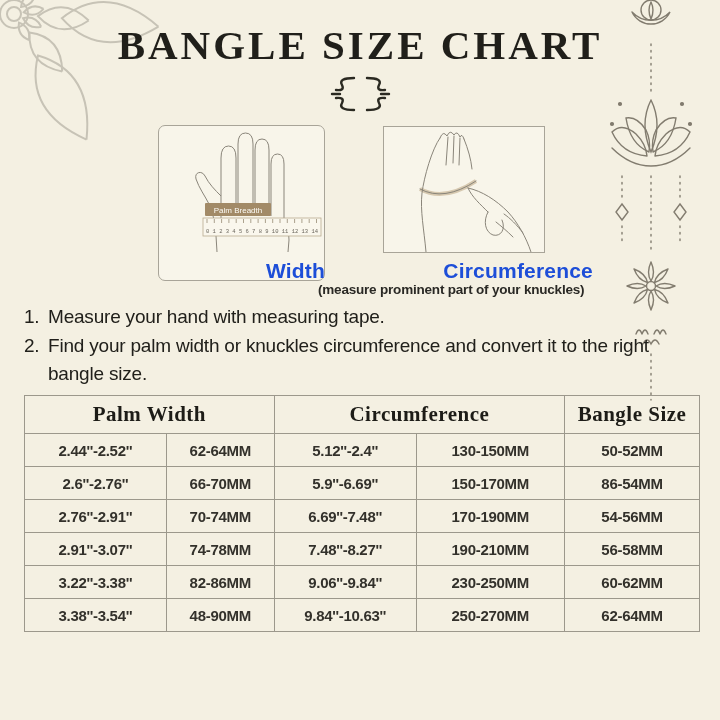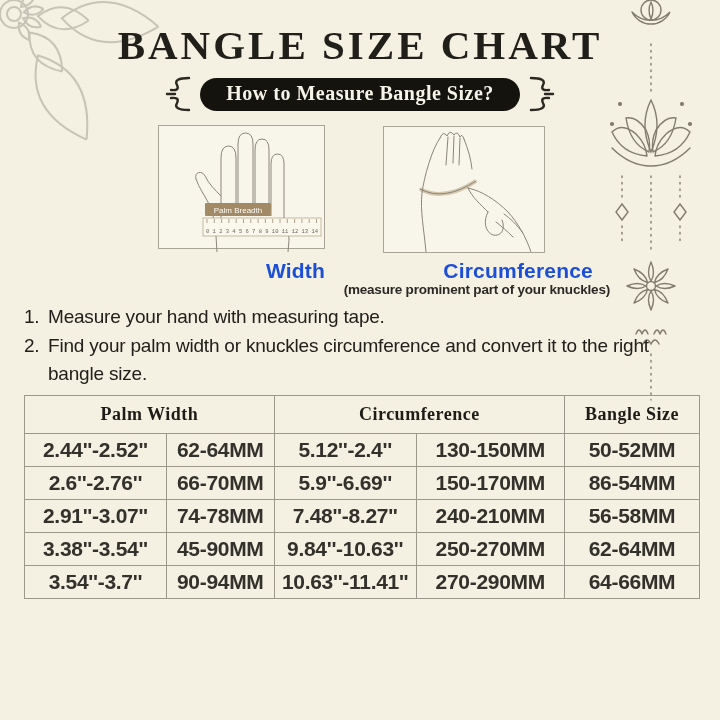--- a/index.html
+++ b/index.html
@@ -44,32 +44,32 @@
     padding:4px 26px 6px 26px;
     border-radius:17px;
     white-space:nowrap;
   }
 
   
   .fig-box {
     background:#f8f5ea;
     border:1px solid #a8a498;
   }
-  #fig-width { left:158px; top:125px; width:167px; height:124px; }
+  #fig-width { left:158px; top:125px; width:167px; height:156px;border-radius:7px; }
   #fig-circ  { left:383px; top:126px; width:162px; height:127px; }
 
   .fig-caption {
     font-weight:700; font-size:21px; color:#1d4ed8;
     text-align:right; letter-spacing:0.2px;
   }
   #caption-width { left:158px; top:259px; width:167px; }
   #caption-circ  { left:335px; top:259px; width:258px; }
   .fig-note {
     left:318px; top:282px; width:292px;
-    text-align:right;
+    text-align:left;
     font-size:13.5px; font-weight:700; color:#2a2925;
     letter-spacing:-0.2px;
   }
 
   
   .instructions { left:24px; top:303px; width:650px; list-style:none; }
   .instructions li {
     display:flex;
     font-size:19px;
     line-height:1.5;
@@ -88,27 +88,27 @@
   }
   th, td {
     border:1px solid #9c988c;
     text-align:center;
     vertical-align:middle;
   }
   th {
     height:38px;
     font-family:"Liberation Serif", serif;
     font-weight:700;
-    font-size:18px;
+    font-size:21px;
     letter-spacing:0.5px;
     color:#1d1c17;
   }
   td {
     height:33px;
-    font-size:21px;
+    font-size:15px;
     font-weight:700;
     letter-spacing:-0.3px;
     color:#33312b;
   }
 </style>
 </head>
 <body>
 
 <svg id="mandala" class="abs" width="160" height="160" viewBox="0 0 160 160">
   <g stroke="#c7c3b6" stroke-width="2" fill="none">
@@ -212,21 +212,20 @@
 <h1 class="abs page-title">BANGLE SIZE CHART</h1>
 
 <div class="abs badge-row">
   <svg width="26" height="40" viewBox="0 0 26 40">
     <g stroke="#2a2921" stroke-width="2.4" fill="none" stroke-linecap="round">
       <path d="M24 4 Q8 4 12 11 Q15 17 6 16"></path>
       <path d="M24 36 Q8 36 12 29 Q15 23 6 24"></path>
       <path d="M2 20 L10 20"></path>
     </g>
   </svg>
-  <span class="badge-pill">How to Measure Bangle Size?</span>
   <svg width="26" height="40" viewBox="0 0 26 40" style="transform:scaleX(-1)">
     <g stroke="#2a2921" stroke-width="2.4" fill="none" stroke-linecap="round">
       <path d="M24 4 Q8 4 12 11 Q15 17 6 16"></path>
       <path d="M24 36 Q8 36 12 29 Q15 23 6 24"></path>
       <path d="M2 20 L10 20"></path>
     </g>
   </svg>
 </div>
 
 <div id="fig-width" class="abs fig-box">
@@ -304,35 +303,42 @@
         <td>50-52MM</td>
       </tr>
       <tr>
         <td>2.6''-2.76''</td>
         <td>66-70MM</td>
         <td>5.9''-6.69''</td>
         <td>150-170MM</td>
         <td>86-54MM</td>
       </tr>
       <tr>
+        <td>2.76''-2.91''</td>
+        <td>70-74MM</td>
+        <td>6.69''-7.48''</td>
+        <td>170-190MM</td>
+        <td>54-56MM</td>
+      </tr>
+      <tr>
         <td>2.91''-3.07''</td>
         <td>74-78MM</td>
         <td>7.48''-8.27''</td>
-        <td>240-210MM</td>
+        <td>190-210MM</td>
         <td>56-58MM</td>
       </tr>
       <tr>
+        <td>3.22''-3.38''</td>
+        <td>82-86MM</td>
+        <td>9.06''-9.84''</td>
+        <td>230-250MM</td>
+        <td>60-62MM</td>
+      </tr>
+      <tr>
         <td>3.38''-3.54''</td>
-        <td>45-90MM</td>
+        <td>48-90MM</td>
         <td>9.84''-10.63''</td>
         <td>250-270MM</td>
         <td>62-64MM</td>
       </tr>
-      <tr>
-        <td>3.54''-3.7''</td>
-        <td>90-94MM</td>
-        <td>10.63''-11.41''</td>
-        <td>270-290MM</td>
-        <td>64-66MM</td>
-      </tr>
     </tbody>
   </table>
 </div>
 
 </body></html>

